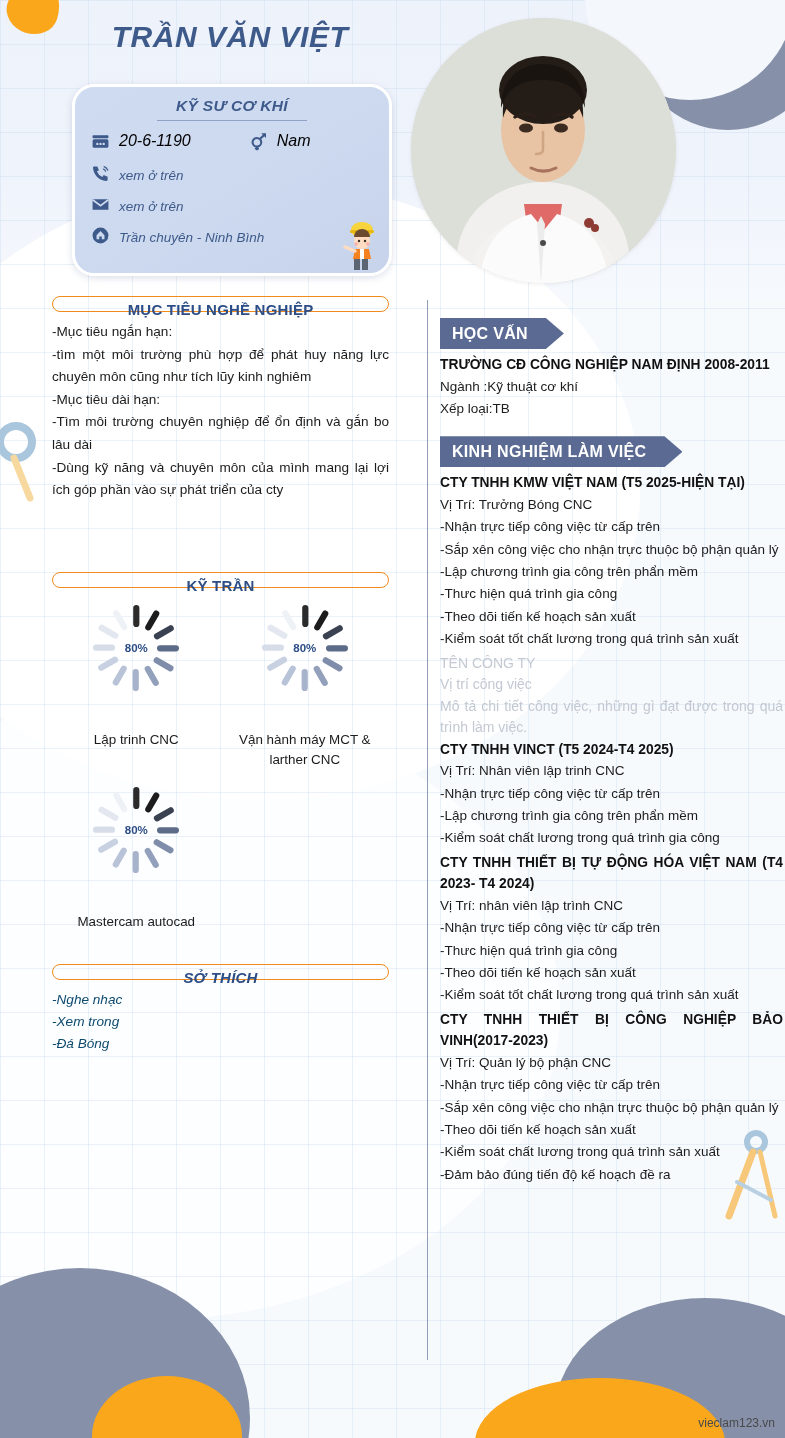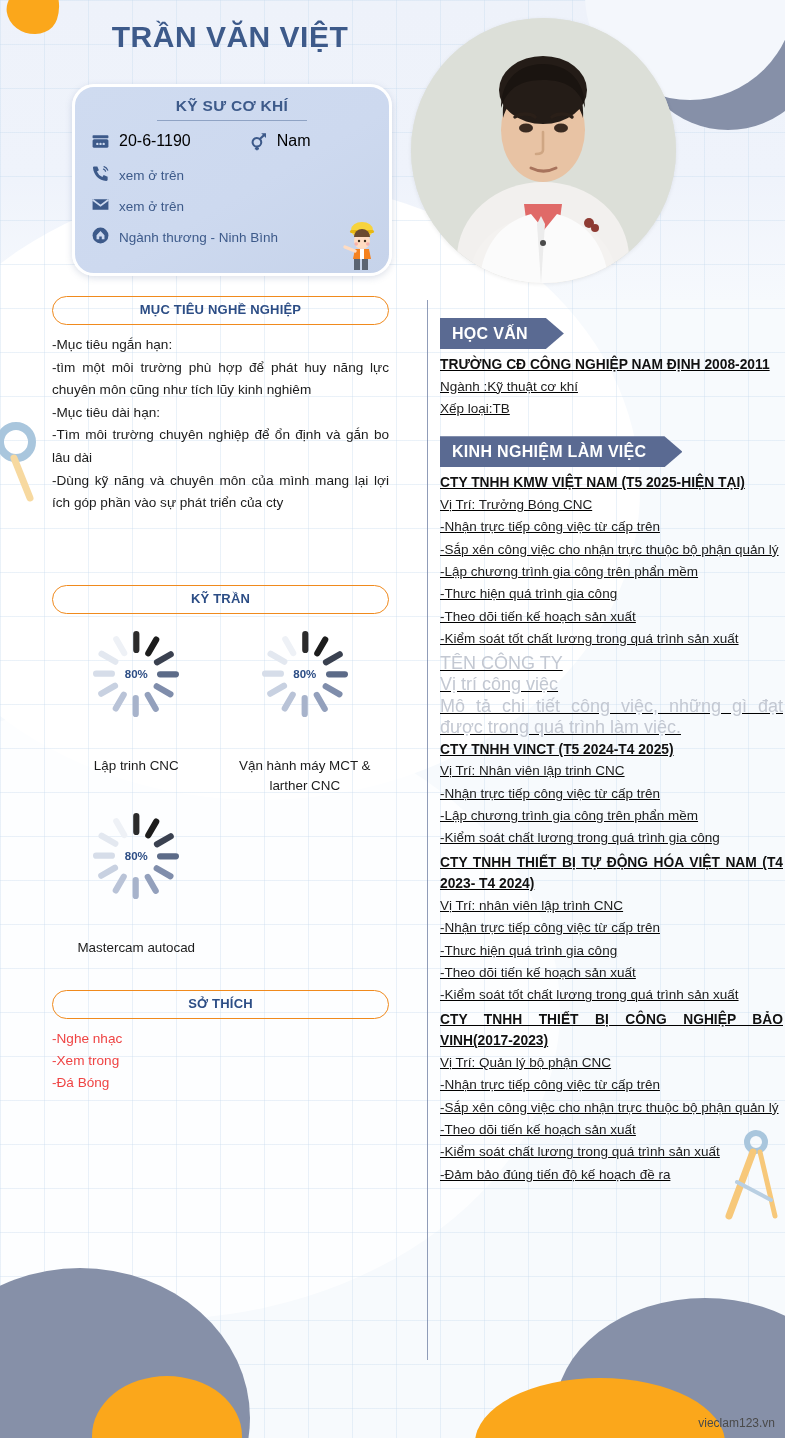--- a/index.html
+++ b/index.html
@@ -69,21 +69,21 @@
     position:absolute; right:60px; bottom:-70px; width:250px; height:130px;
     border-radius:50%; background:#fba71b;
     z-index:1;
   }
   #col-divider{
     position:absolute; left:427px; top:300px; width:1px; height:1060px;
     background:#7d8bab; opacity:.85; z-index:3;
   }
 
   
-  #header{ position:absolute; left:0; top:0; width:712px; height:300px; z-index:5; }
+  #header{ position:absolute; left:0; top:0; width:712px; height:300px; z-index:5;font-style:italic; }
   #full-name{
     position:absolute; left:40px; top:20px; width:380px;
     text-align:center;
     font-size:30px; font-weight:bold; letter-spacing:.5px;
     color:#3d5a8a;
   }
   #info-card{
     position:absolute; left:72px; top:84px; width:320px; height:192px;
     border-radius:22px;
     background:linear-gradient(150deg,#cfdbf0 0%, #cdd9ef 55%, #c6d3ea 100%);
@@ -108,63 +108,63 @@
   #mascot{ position:absolute; right:8px; bottom:2px; width:42px; height:52px; }
 
   #photo{
     position:absolute; right:36px; top:18px; width:265px; height:265px;
     border-radius:50%; overflow:hidden; background:#dfe2dc;
     box-shadow:0 1px 4px rgba(0,0,0,.08);
   }
 
   
   #left-col{ position:absolute; left:0; top:296px; width:427px; z-index:6; padding:0 38px 0 52px; }
-  #right-col{ position:absolute; left:440px; top:318px; width:345px; z-index:6; padding-right:2px;text-decoration:underline; }
+  #right-col{ position:absolute; left:440px; top:318px; width:345px; z-index:6; padding-right:2px; }
 
   .pill-title{
     border:1.6px solid #f08a1d; border-radius:16px;
-    height:29px; line-height:26px; text-align:center;
-    font-size:13px; font-weight:bold; color:#2c4d85; letter-spacing:.2px;
+    height:16px; line-height:26px; text-align:center;
+    font-size:15px; font-weight:bold; color:#2c4d85; letter-spacing:.2px;
     margin-bottom:9px; background:transparent;
   }
   .body-text{
     font-size:13.6px; line-height:22.6px; color:#1c1c1c; text-align:justify;
   }
   .body-text div{ }
 
   
   #skills-grid{ display:flex; flex-wrap:wrap; margin-top:14px; }
   .skill{ width:50%; text-align:center; margin-bottom:14px; }
   .gauge{ position:relative; width:92px; height:92px; margin:0 auto 6px auto; }
   .gauge .pct{
     position:absolute; left:0; right:0; top:50%; transform:translateY(-50%);
     font-size:11.5px; color:#2c4d85; font-weight:600; text-align:center;
   }
   .skill-label{ font-size:13.4px; color:#1c1c1c; line-height:20px; padding:0 6px;margin-top:36px; }
 
-  #hobby-section{ margin-top:18px; }
-  #hobby-list div{ font-size:13.6px; line-height:22px; color:#ef4444; }
+  #hobby-section{ margin-top:18px;font-style:italic; }
+  #hobby-list div{ font-size:13.6px; line-height:22px; color:#0c4a6e; }
 
   
   .banner{
     position:relative; height:31px; margin-bottom:5px;
     display:inline-block; padding:0 36px 0 12px;
     background:#5a6a92; color:#ffffff;
     font-size:16px; font-weight:bold; line-height:31px; letter-spacing:.3px;
     clip-path:polygon(0 0, calc(100% - 18px) 0, 100% 50%, calc(100% - 18px) 100%, 0 100%);
     white-space:nowrap;
   }
   .entry{ margin-bottom:2px; }
   .entry-title{
     font-size:13.8px; font-weight:bold; color:#111; line-height:21.5px;
     text-align:justify; text-align-last:left;
   }
   .entry-line{ font-size:13.5px; line-height:22.4px; color:#1c1c1c; text-align:justify; }
   .placeholder{ color:#c3c8d2; }
-  .placeholder div{ font-size:18px; line-height:21.5px; text-align:justify; }
+  .placeholder div{ font-size:14px; line-height:21.5px; text-align:justify; }
 
   #deco-compass-left{ position:absolute; left:-4px; top:418px; width:48px; height:100px; z-index:2; }
   #deco-compass-right{ position:absolute; right:6px; top:1120px; width:60px; height:120px; z-index:2; }
 
   #watermark{
     position:absolute; right:10px; bottom:8px; z-index:9;
     font-size:12px; color:#4a4a4a;text-align:right;
   }
 </style>
 </head>
@@ -239,21 +239,21 @@
         <path d="M2 6l10 7.5L22 6" fill="none" stroke="#cdd9ef" stroke-width="2.2"></path>
       </svg>
       <span class="txt">xem ở trên</span>
     </div>
 
     <div class="info-row">
       <svg class="ico" viewBox="0 0 24 24">
         <circle cx="12" cy="12" r="10" fill="#3d5a8a"></circle>
         <path d="M12 6.2l5 5.4v5.2h-3.4v-3.4h-3.2v3.4H7v-5.2z" fill="#cdd9ef"></path>
       </svg>
-      <span class="txt">Ngành thương - Ninh Bình</span>
+      <span class="txt">Trần chuyên - Ninh Bình</span>
     </div>
 
     <svg id="mascot" viewBox="0 0 42 52">
       <ellipse cx="23" cy="11" rx="11" ry="8" fill="#f7d33c"></ellipse>
       <rect x="11" y="11" width="24" height="3" rx="1.5" fill="#e8b713"></rect>
       <circle cx="23" cy="22" r="8" fill="#ffdcc2"></circle>
       <path d="M15 18a8 8 0 0116 0z" fill="#6b4a2f"></path>
       <circle cx="20" cy="22" r="1.2" fill="#3a2a1c"></circle>
       <circle cx="26" cy="22" r="1.2" fill="#3a2a1c"></circle>
       <circle cx="17.2" cy="25" r="1.8" fill="#f5a0a0" opacity=".7"></circle>

